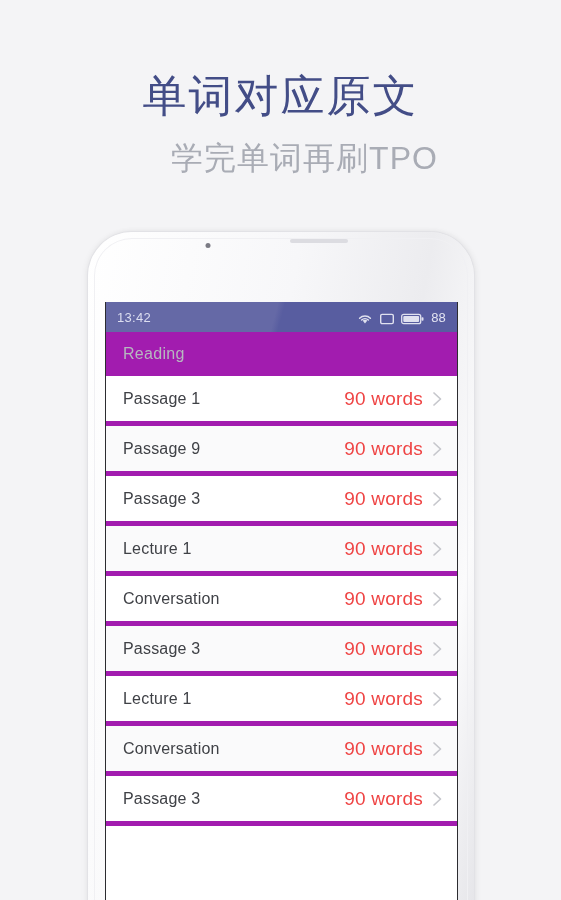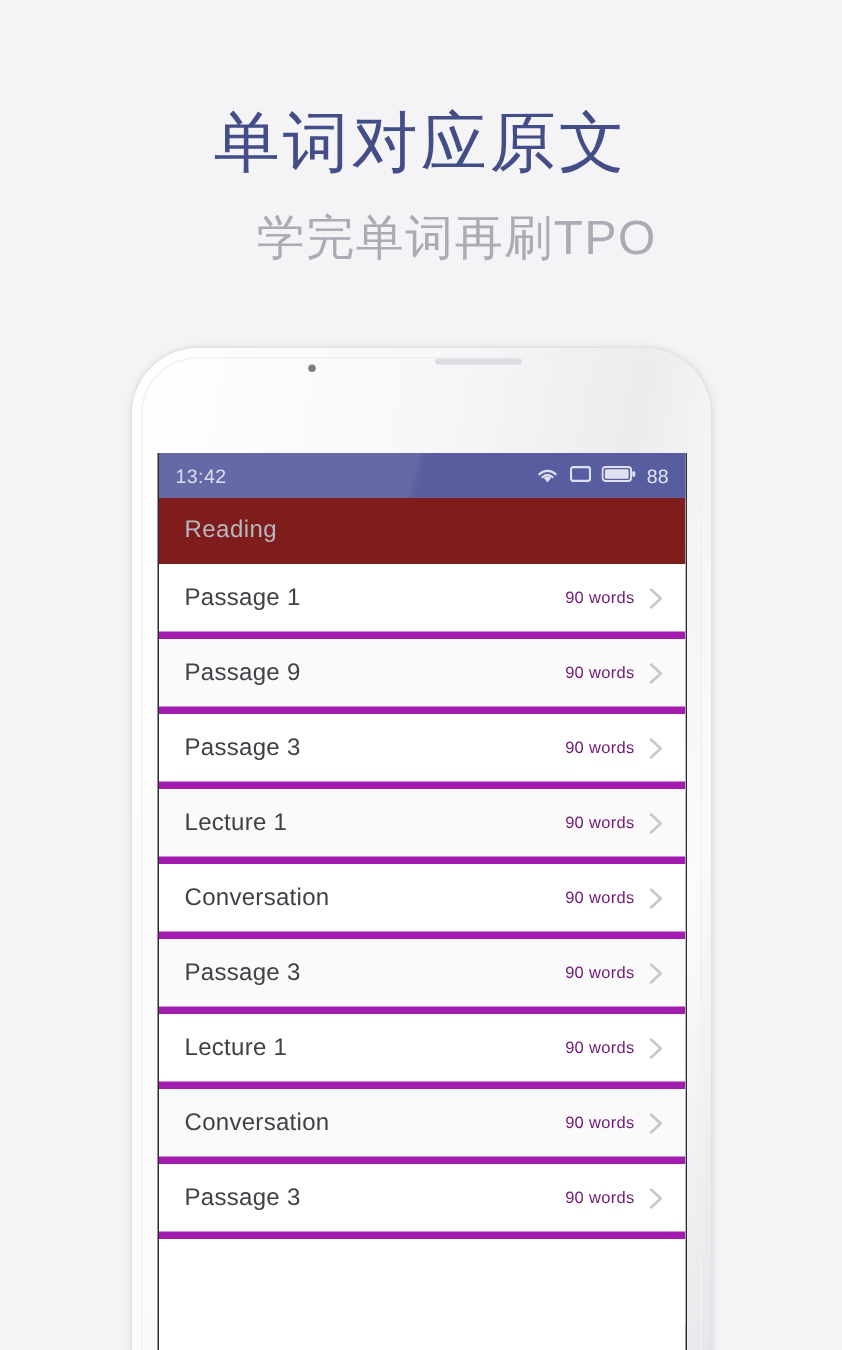--- a/index.html
+++ b/index.html
@@ -115,21 +115,21 @@
     color: #e6e7f2;
     font-size: 13px;
     gap: 32px;
   }
   .status-time {
     letter-spacing: 0.3px;
     color: #dcdef0;
   }
   .status-right {
     display: flex;
-    align-items: flex-start;
+    align-items: flex-end;
     gap: 7px;
   }
   .status-right svg { display: block; }
   .battery-pct {
     font-size: 13px;
     color: #e3e4f1;
     letter-spacing: 0.2px;
   }
 
   
@@ -170,21 +170,21 @@
   .list {
     background: #ffffff;
     height: 552px;
     overflow: hidden;
   }
   .section-header {
     height: 44px;
     display: flex;
     align-items: center;
     padding: 0 17px;
-    background: #7f1d1d;
+    background: #a21caf;
     color: #b6b8bf;
     font-size: 16px;
     letter-spacing: 0.3px;
     box-sizing: border-box;
   }
   .row {
     height: 50px;
     display: flex;
     align-items: center;
     justify-content: space-between;
@@ -199,22 +199,22 @@
     font-size: 16px;
     color: #3f4146;
     letter-spacing: 0.2px;
   }
   .row-right {
     display: flex;
     align-items: center;
     gap: 9px;
   }
   .row-meta {
-    font-size: 11px;
-    color: #701a75;
+    font-size: 19px;
+    color: #ef4444;
     letter-spacing: 0.2px;
   }
   .chev {
     display: block;
   }
 </style>
 </head>
 <body>
 
 <div class="promo">

